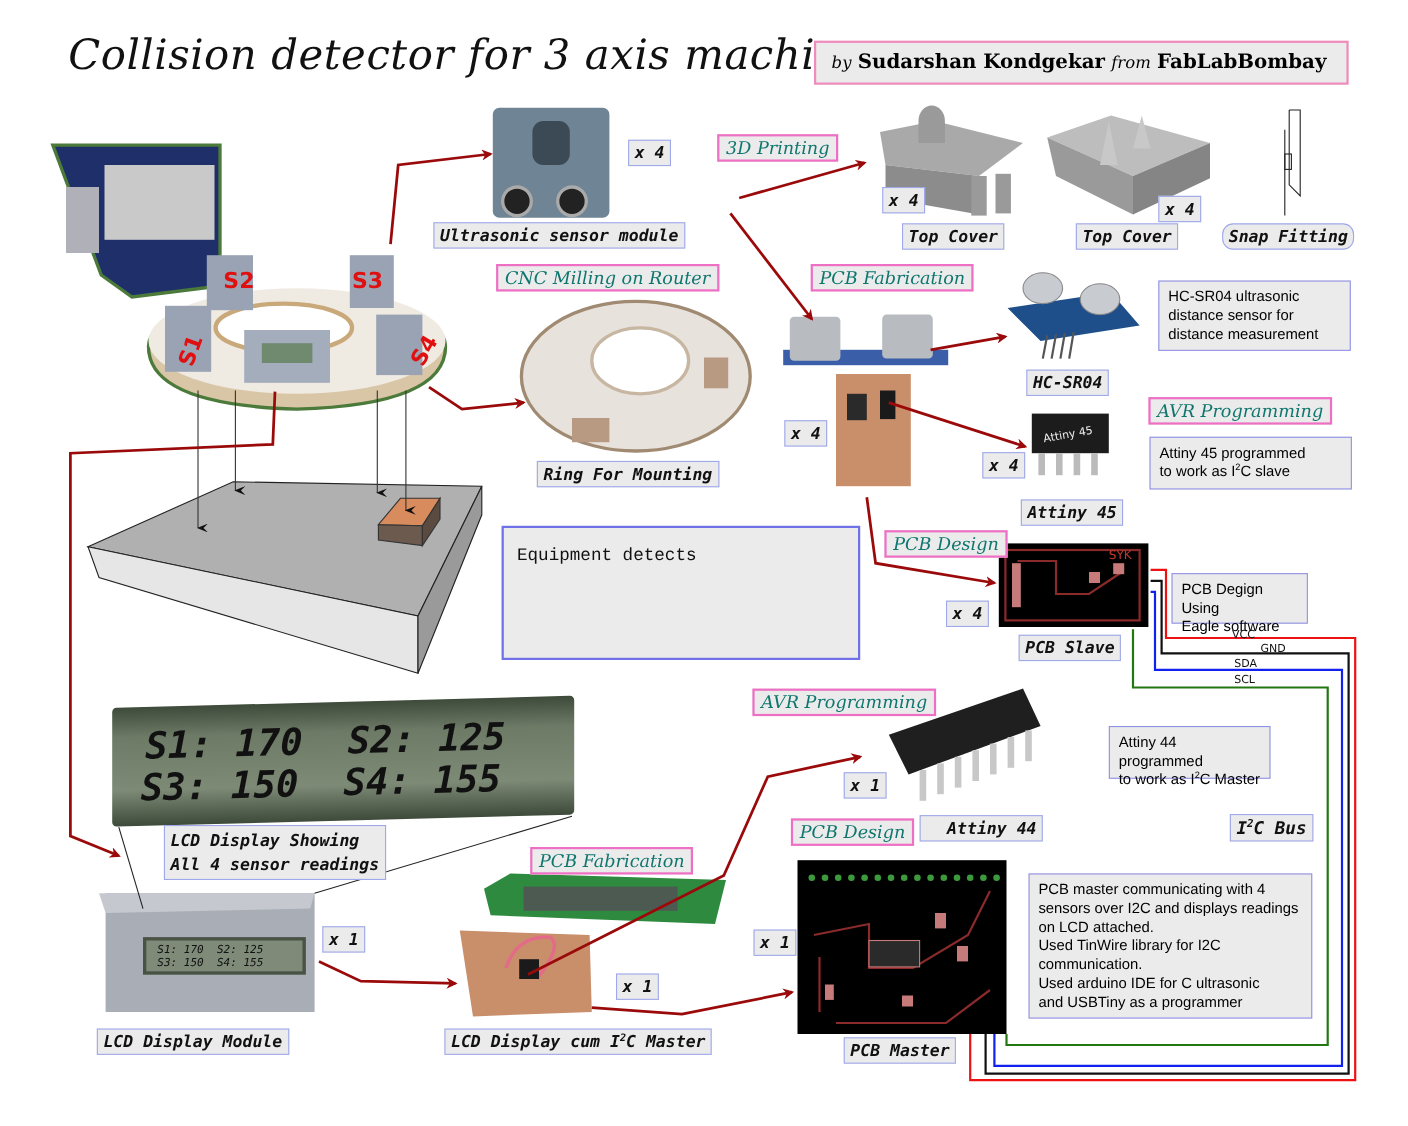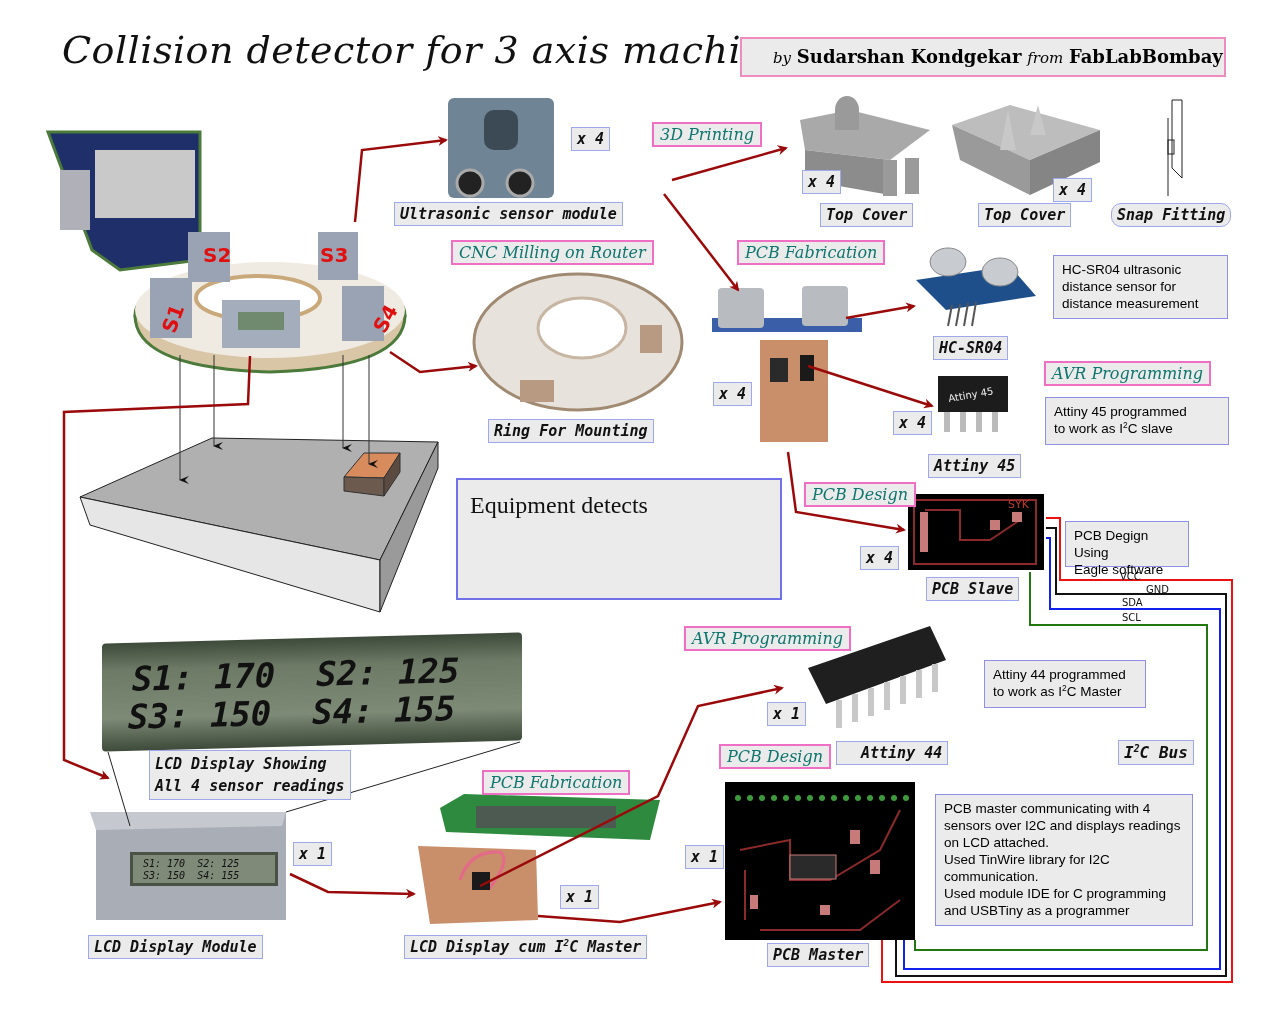--- a/index.html
+++ b/index.html
@@ -1,25 +1,25 @@
 <!DOCTYPE html>
 <html><head>
 <meta charset="utf-8">
 <style>
   html,body{margin:0;padding:0;}
   body{width:1280px;height:1024px;background:#ffffff;position:relative;overflow:hidden;font-family:"DejaVu Sans",sans-serif;}
   .abs{position:absolute;}
   .title{left:62px;top:28px;font-family:"DejaVu Serif",serif;font-style:italic;font-size:38px;color:#111;letter-spacing:0.5px;white-space:nowrap;}
-  .byline{left:740px;top:37px;width:486px;height:40px;background:#ebebeb;border:2px solid #f08cbd;box-sizing:border-box;font-family:"DejaVu Serif",serif;font-size:18px;line-height:36px;padding-left:31px;white-space:nowrap;}
+  .byline{left:740px;top:37px;width:486px;height:40px;background:#ebebeb;border:2px solid #f08cbd;box-sizing:border-box;font-family:"DejaVu Serif",serif;font-size:18px;line-height:36px;padding-left:14px;white-space:nowrap;}
   .byline .sm{font-style:italic;font-size:15px;font-weight:normal;}
   .byline .bg{font-weight:bold;}
   .lbl{background:#ebebeb;border:1px solid #9fa8ea;font-family:"DejaVu Sans Mono",monospace;font-style:italic;font-weight:bold;font-size:15px;color:#111;padding:2px 5px;white-space:nowrap;box-sizing:border-box;}
   .proc{background:#ebebeb;border:2px solid #ee6fc4;font-family:"DejaVu Serif",serif;font-style:italic;font-size:16px;color:#0f766e;padding:1px 6px;white-space:nowrap;box-sizing:border-box;}
   .note{background:#ebebeb;border:1px solid #8f8fe6;font-family:"Liberation Sans",sans-serif;font-size:13.5px;color:#000000;padding:5px 8px;box-sizing:border-box;line-height:17px;}
-  .bignote{left:456px;top:478px;width:326px;height:122px;background:#ebebeb;border:2px solid #7070e8;box-sizing:border-box;font-family:Liberation Serif, serif;font-size:24px;line-height:34px;color:#111;padding:8px 12px;}
+  .bignote{left:456px;top:478px;width:326px;height:122px;background:#ebebeb;border:2px solid #7070e8;box-sizing:border-box;font-family:Liberation Mono, monospace;font-size:16px;line-height:34px;color:#111;padding:8px 12px;}
   sup{font-size:0.62em;line-height:0;}
   svg.overlay{position:absolute;left:0;top:0;}
   .lcd-big{left:102px;top:638px;width:420px;height:108px;background:linear-gradient(#3e4a3a,#6d7a66 25%,#7d8a76 70%,#3e4a3a);border-radius:4px;transform:skewY(-1.5deg);}
   .lcd-big .ln{position:absolute;font-family:"DejaVu Sans Mono",monospace;font-style:italic;font-weight:bold;font-size:34px;color:#111;white-space:nowrap;}
   .lcd-small{left:130px;top:852px;width:148px;height:34px;background:#7f8a78;border:3px solid #4a5246;box-sizing:border-box;}
   .lcd-small .ln{position:absolute;font-family:"DejaVu Sans Mono",monospace;font-style:italic;font-size:10px;color:#111;white-space:nowrap;left:10px;}
 </style>
 </head>
 <body>
 
@@ -288,31 +288,31 @@
 <div class="abs lbl" style="left:293px;top:842px;">x 1</div>
 <div class="abs lbl" style="left:88px;top:935px;">LCD Display Module</div>
 
 <div class="abs proc" style="left:482px;top:770px;">PCB Fabrication</div>
 <div class="abs lbl" style="left:560px;top:885px;">x 1</div>
 <div class="abs lbl" style="left:404px;top:935px;"><span>LCD Display cum I</span><sup>2</sup><span>C Master</span></div>
 
 <div class="abs proc" style="left:684px;top:626px;">AVR Programming</div>
 <div class="abs lbl" style="left:767px;top:702px;">x 1</div>
 <div class="abs lbl" style="left:836px;top:741px;padding-left:24px;">Attiny 44</div>
-<div class="abs note" style="left:984px;top:660px;width:162px;height:48px;">
+<div class="abs note" style="left:1008px;top:660px;width:147px;height:48px;">
   <div>Attiny 44 programmed</div>
   <div><span>to work as I</span><sup>2</sup><span>C Master</span></div>
 </div>
 
 <div class="abs lbl" style="left:1118px;top:740px;font-size:16px;"><span>I</span><sup>2</sup><span>C Bus</span></div>
 
 <div class="abs proc" style="left:719px;top:744px;">PCB Design</div>
 <div class="abs lbl" style="left:685px;top:845px;">x 1</div>
 <div class="abs lbl" style="left:767px;top:943px;">PCB Master</div>
 <div class="abs note" style="left:935px;top:794px;width:258px;height:132px;">
   <div>PCB master communicating with 4</div>
   <div>sensors over I2C and displays readings</div>
   <div>on LCD attached.</div>
   <div>Used TinWire library for I2C</div>
   <div>communication.</div>
-  <div>Used module IDE for C programming</div>
+  <div>Used arduino IDE for C ultrasonic</div>
   <div>and USBTiny as a programmer</div>
 </div>
 
 </body></html>

